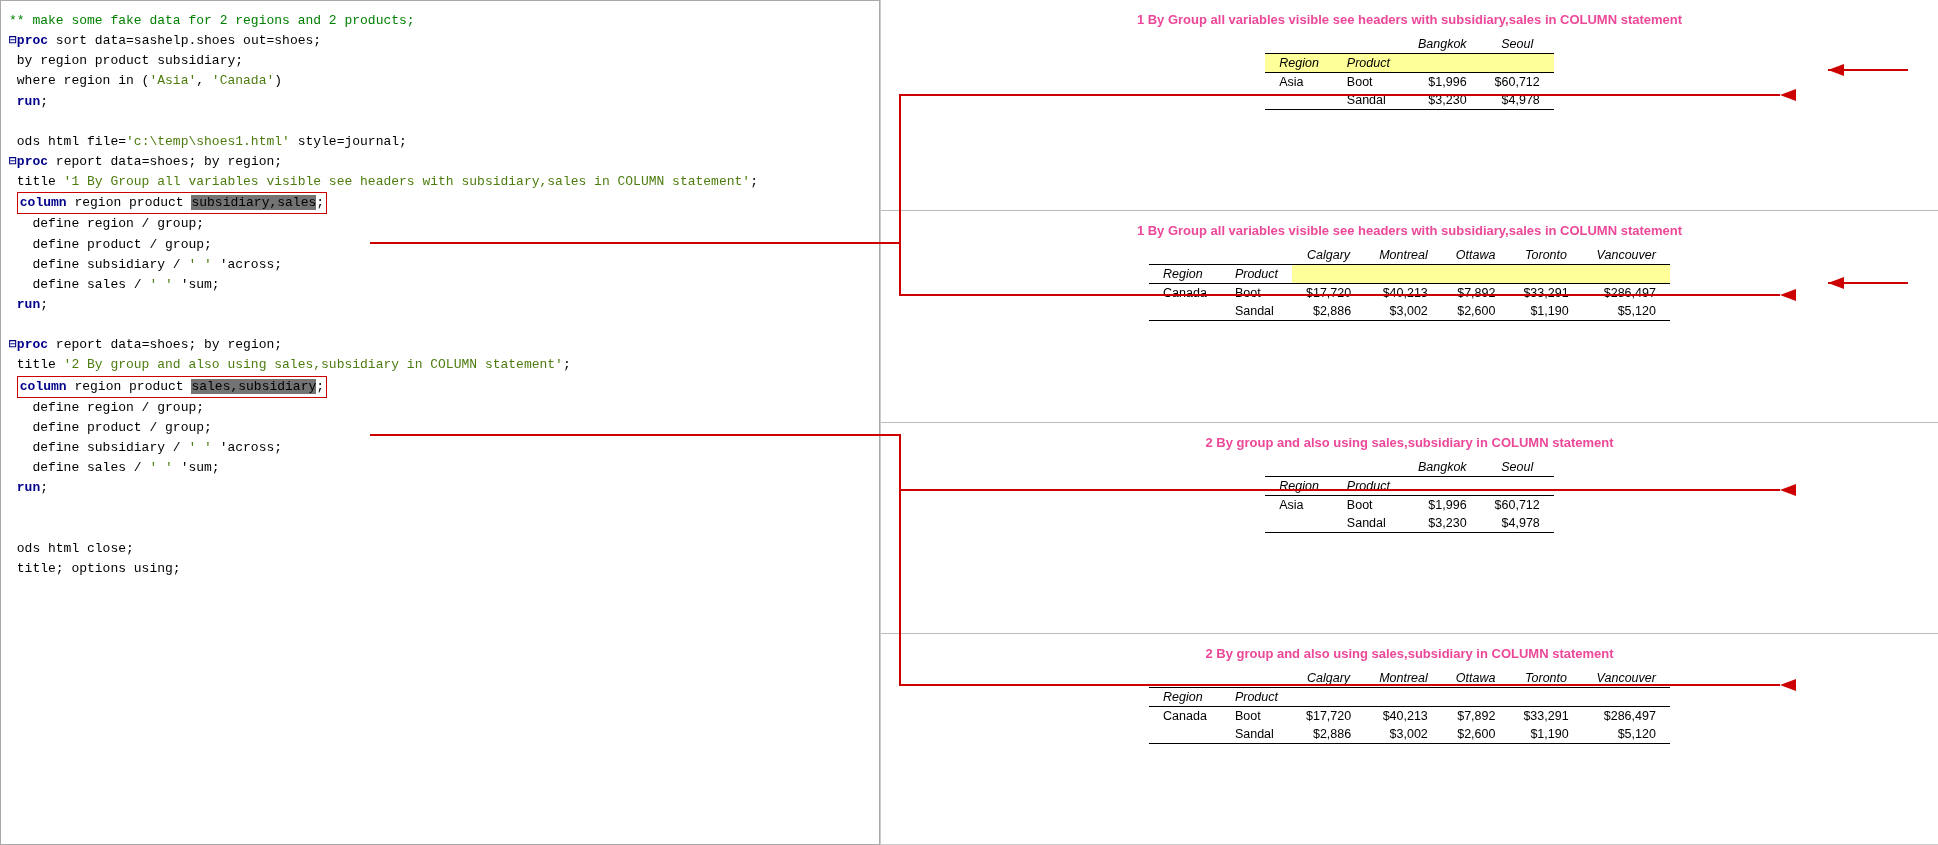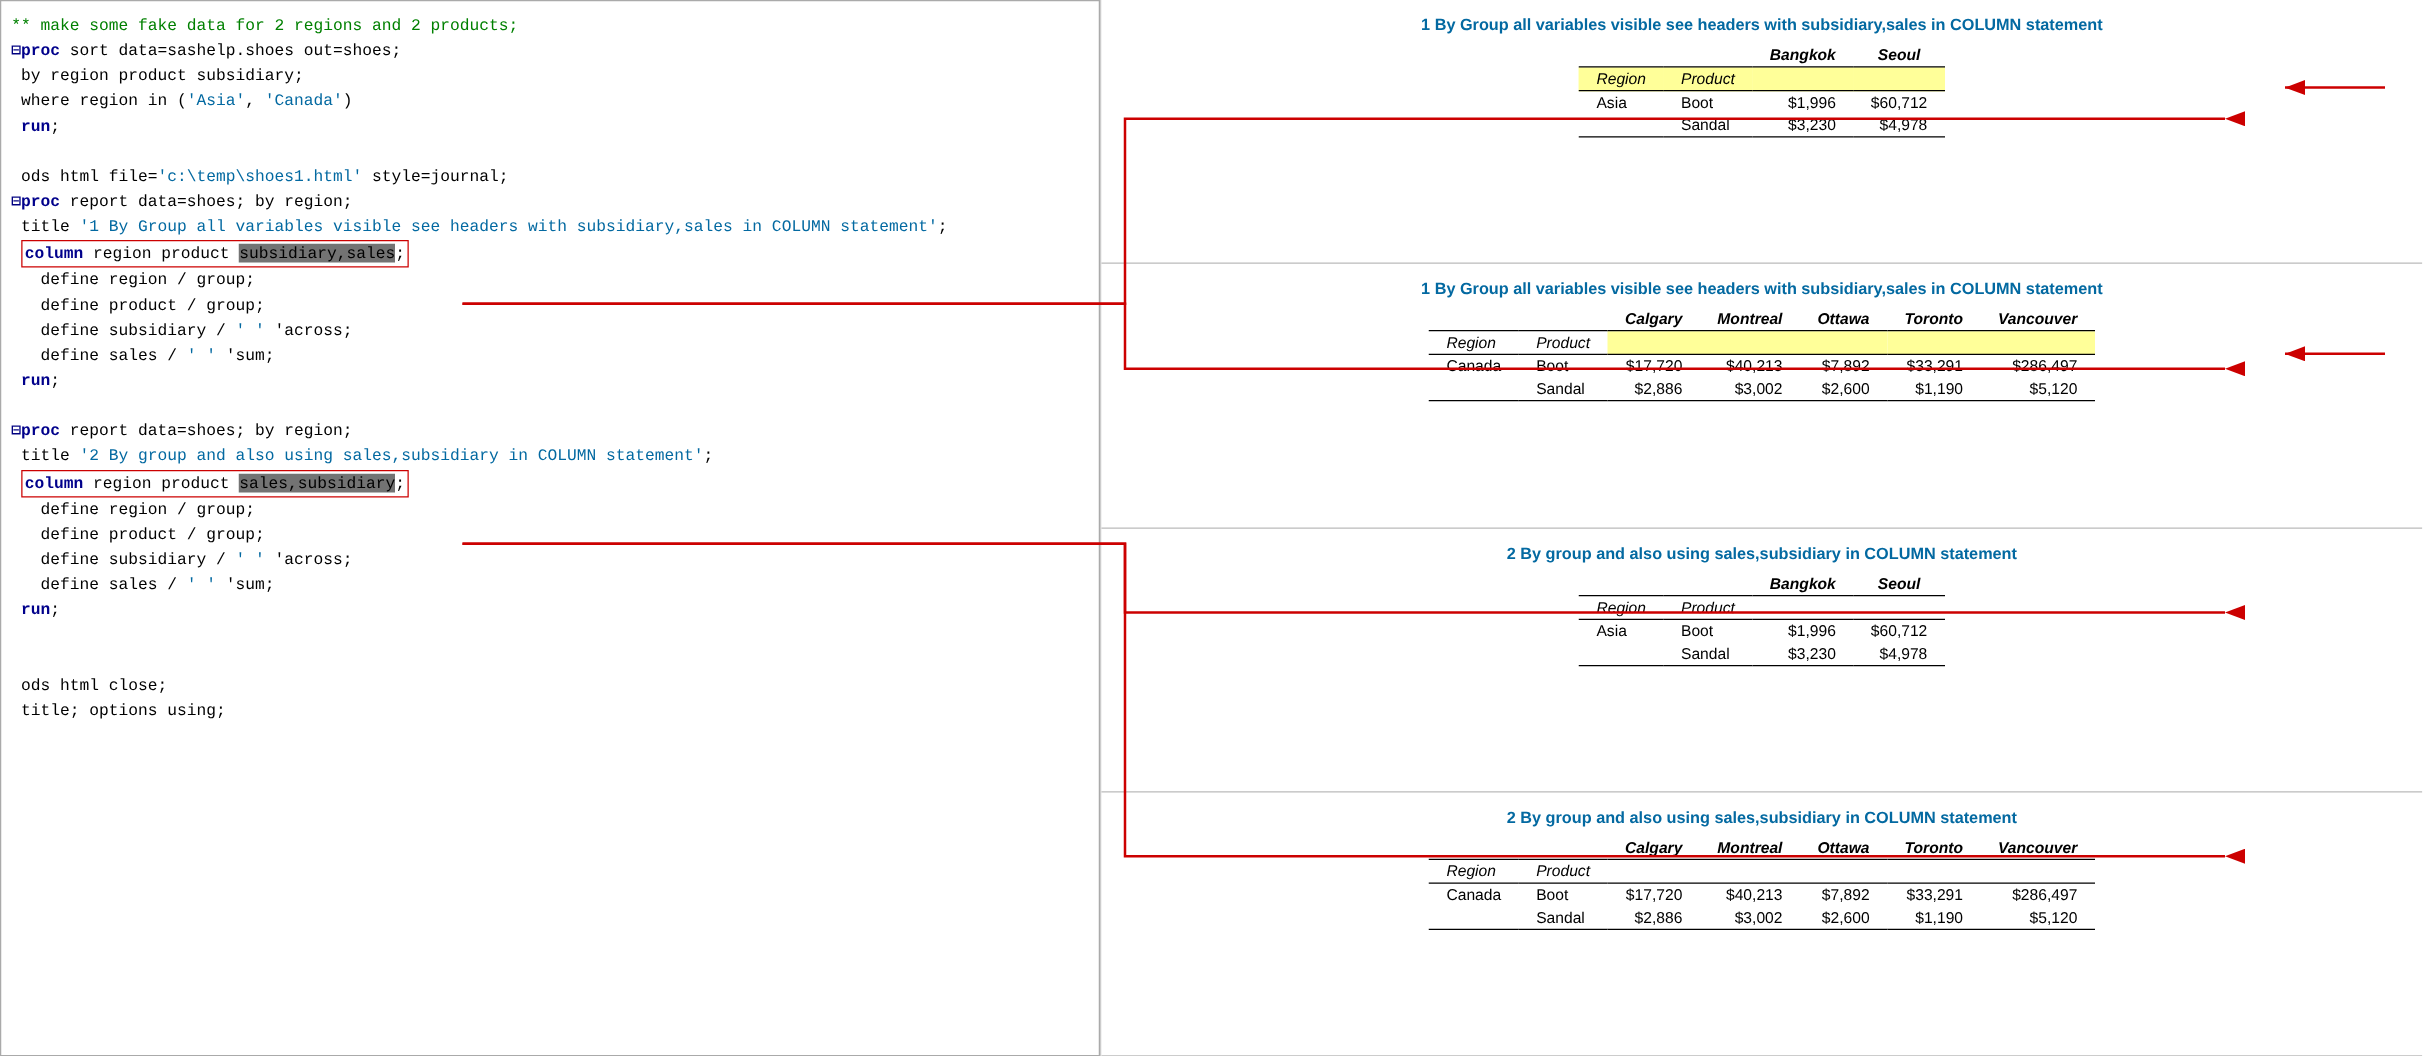--- a/index.html
+++ b/index.html
@@ -19,21 +19,21 @@
       border: 1px solid #aaa;
       padding: 10px 8px;
       font-size: 13px;
       line-height: 1.55;
       background: #fff;
       overflow: hidden;
     }
 
     .code-comment { color: #008000; }
     .code-keyword { color: #00008B; font-weight: bold; }
-    .code-string { color: #0369a1; }
+    .code-string { color: #4d7c0f; }
     .code-plain { color: #000; }
 
     .code-line { display: block; white-space: pre; }
 
     .proc-indicator { color: #000080; font-weight: bold; }
 
     .highlighted-box {
       display: inline-block;
       border: 1.5px solid #cc0000;
       background: #fff;
@@ -60,33 +60,33 @@
       flex: 1;
       position: relative;
     }
 
     .report-title {
       font-family: Arial, sans-serif;
       font-size: 13px;
       font-weight: bold;
       text-align: center;
       margin-bottom: 8px;
-      color: #0369a1;
+      color: #ec4899;
     }
 
     .report-table {
       border-collapse: collapse;
       font-family: Arial, sans-serif;
       font-size: 12.5px;
       margin: 0 auto;
     }
 
     .report-table th {
       font-style: italic;
-      font-weight: bold;
+      font-weight: normal;
       text-align: center;
       padding: 2px 14px;
       border-bottom: 1px solid #000;
     }
 
     .report-table td {
       padding: 2px 14px;
       text-align: right;
     }
 

